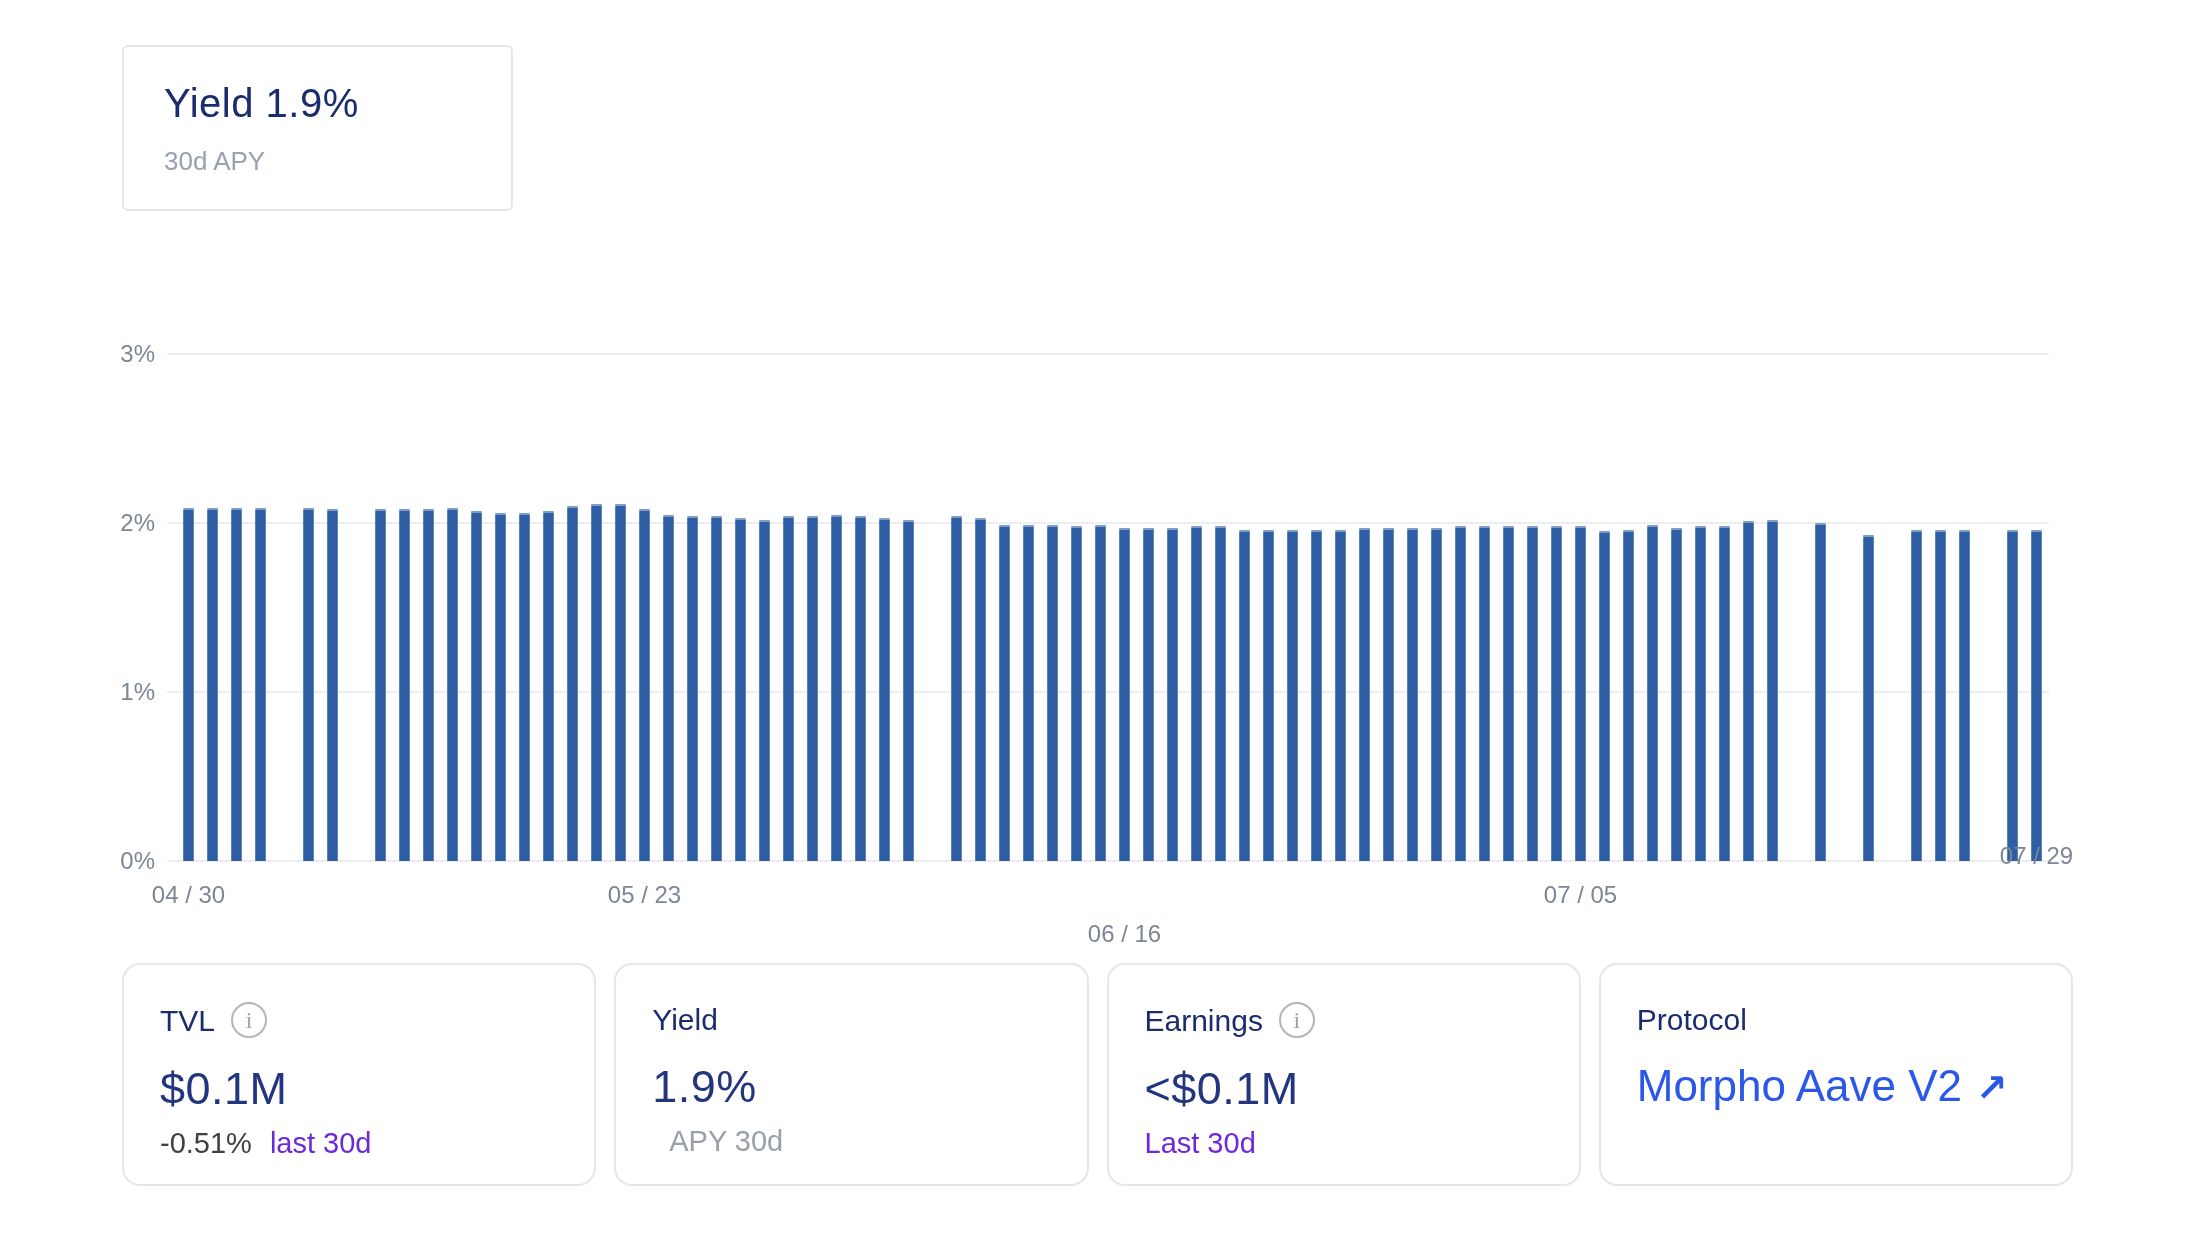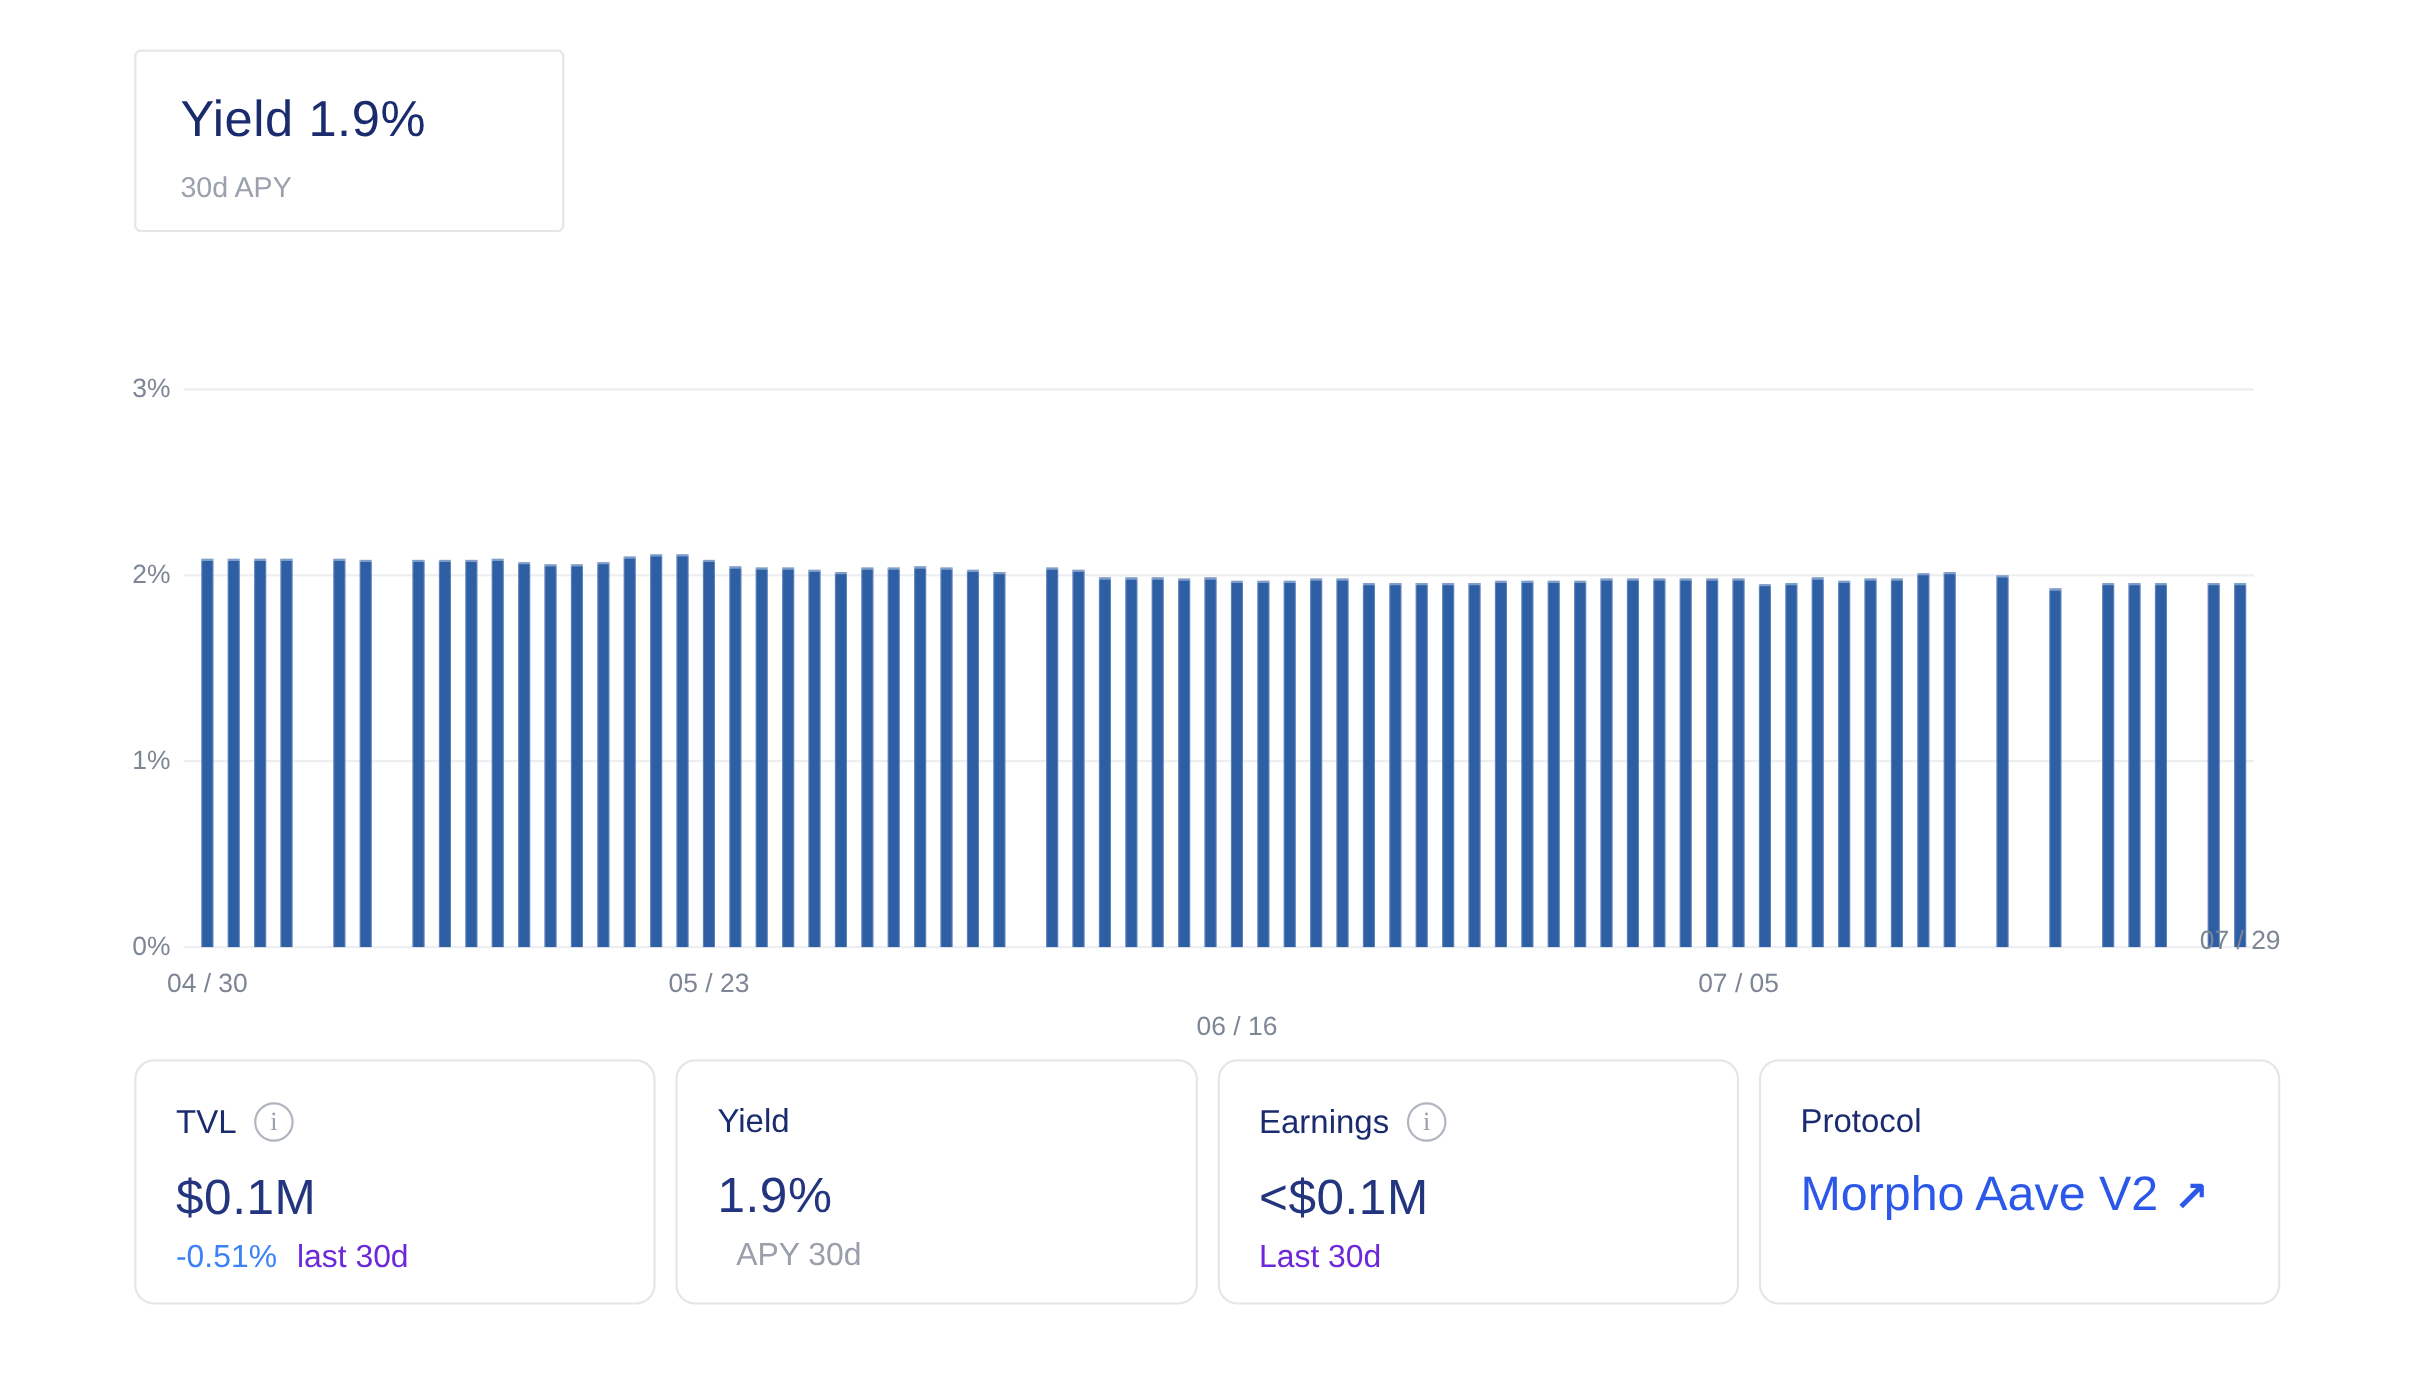--- a/index.html
+++ b/index.html
@@ -5,21 +5,21 @@
   * { margin: 0; padding: 0; box-sizing: border-box; }
   html, body { width: 2200px; height: 1248px; background: #ffffff; overflow: hidden; }
   body { font-family: "Liberation Sans", sans-serif; position: relative; color: #1b2c6e; }
 
   
   .summary-card {
     position: absolute; left: 122px; top: 45px; width: 391px; height: 166px;
     background: #ffffff; border: 2px solid #e4e6ea; border-radius: 6px;
     padding: 34px 40px;
   }
-  .summary-title { font-size: 46px; font-weight: 500; color: #1b2c6e; letter-spacing: 0.5px; }
+  .summary-title { font-size: 40px; font-weight: 500; color: #1b2c6e; letter-spacing: 0.5px; }
   .summary-sub { margin-top: 20px; font-size: 26px; color: #9aa1ac; }
 
   
   .chart { position: absolute; left: 0; top: 0; width: 2200px; height: 960px; }
   .plot { position: absolute; left: 167px; top: 354px; width: 1882px; height: 507px; }
   .gridline { position: absolute; left: 0; width: 100%; height: 2px; background: #edeef1; }
   .y-label {
     position: absolute; left: 55px; width: 100px; text-align: right;
     font-size: 24px; color: #7d8695; line-height: 24px;
   }
@@ -45,21 +45,21 @@
   .stat-label { font-size: 30px; font-weight: 500; color: #1b2c6e; }
   .info-icon {
     width: 36px; height: 36px; border-radius: 50%ный; border-radius: 50%;
     border: 2px solid #b0b5bf; color: #9ba2ad;
     display: inline-flex; align-items: center; justify-content: center;
     font-family: "Liberation Serif", serif; font-size: 24px; font-style: normal;
     transform: translateY(-1px); cursor: pointer;
   }
   .stat-value { margin-top: 24px; font-size: 45px; font-weight: 500; color: #23357e; letter-spacing: 0.5px; }
   .stat-sub { margin-top: 12px; font-size: 29px; color: #99a0ab; display: flex; gap: 18px; align-items: baseline; }
-  .sub-negative { color: #3b82f6; }
+  .sub-negative { color: #404040; }
   .sub-muted { color: #99a0ab; margin-left: 17px; }
   .sub-muted-dark { color: #6d28d9; }
   .protocol-link {
     margin-top: 24px; font-size: 44px; font-weight: 500; color: #2b58e8;
     text-decoration: none; display: inline-flex; align-items: center; gap: 14px; cursor: pointer;
   }
   .arrow-icon { font-family: "DejaVu Sans", sans-serif; font-size: 38px; font-weight: bold; transform: translateY(2px); }
 </style>
 </head>
 <body>

